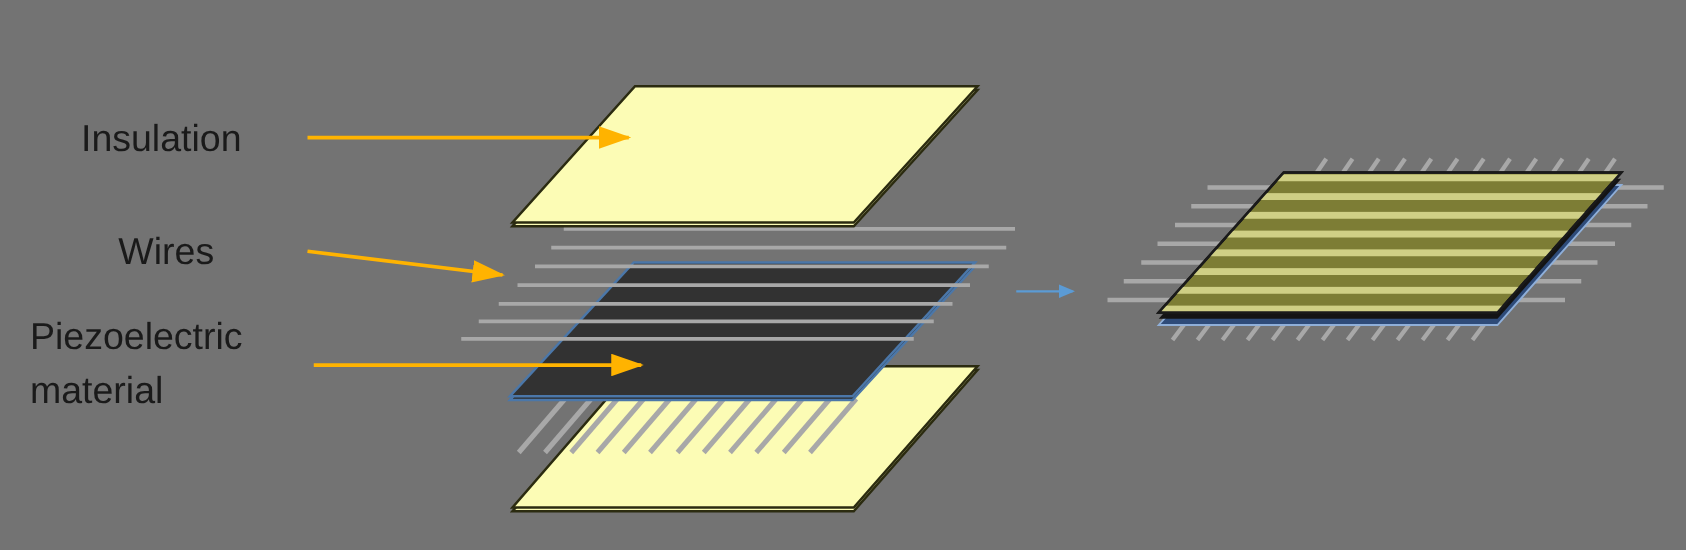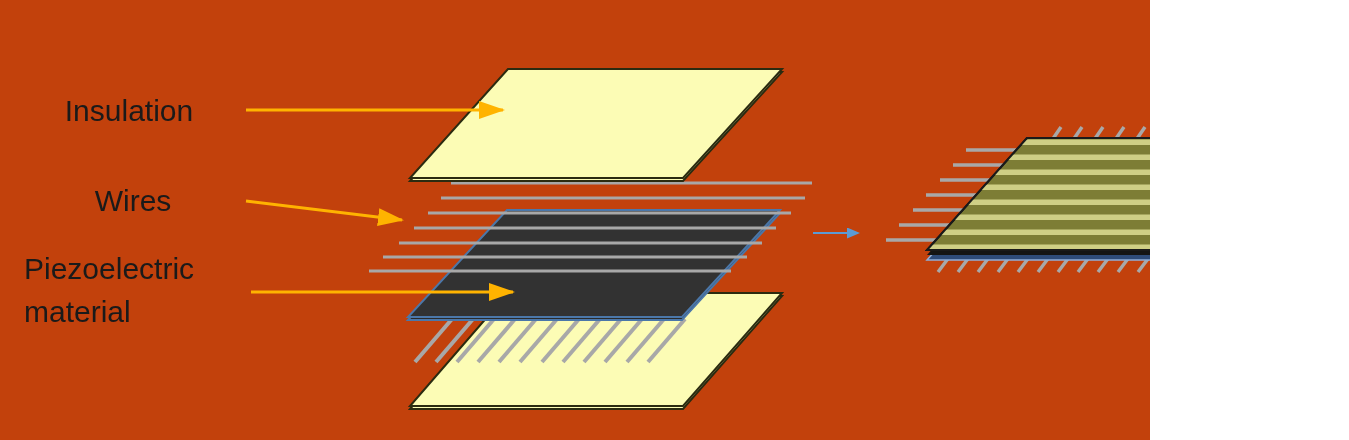--- a/index.html
+++ b/index.html
@@ -1,16 +1,16 @@
 <!DOCTYPE html>
 <html><head>
 <meta charset="utf-8">
 <style>
   html, body { margin:0; padding:0; background:#ffffff; }
-  .stage { position:relative; width:1150px; height:440px; background:#c2410c; overflow:hidden; }
+  .stage { position:relative; width:1349px; height:440px; background:#737373; overflow:hidden; }
   svg { display:block; }
   .lbl { font-family:"Liberation Sans", sans-serif; font-size:30px; fill:#1a1a1a; }
   .wire { stroke:#A8A8A8; stroke-width:3; fill:none; }
   .wire-d { stroke:#A8A8A8; stroke-width:4; fill:none; }
   .wire-a { stroke:#A8A8A8; stroke-width:3.5; fill:none; }
   .plate-edge { stroke:#2B2B10; stroke-width:2; }
   .piezo-edge { stroke:#4B77A9; stroke-width:2; }
   .stripe { fill:#CFCF85; }
   .arrow-o { stroke:#FFB300; stroke-width:3; fill:none; }
   .arrow-b { stroke:#5B9BD5; stroke-width:1.8; fill:none; }

